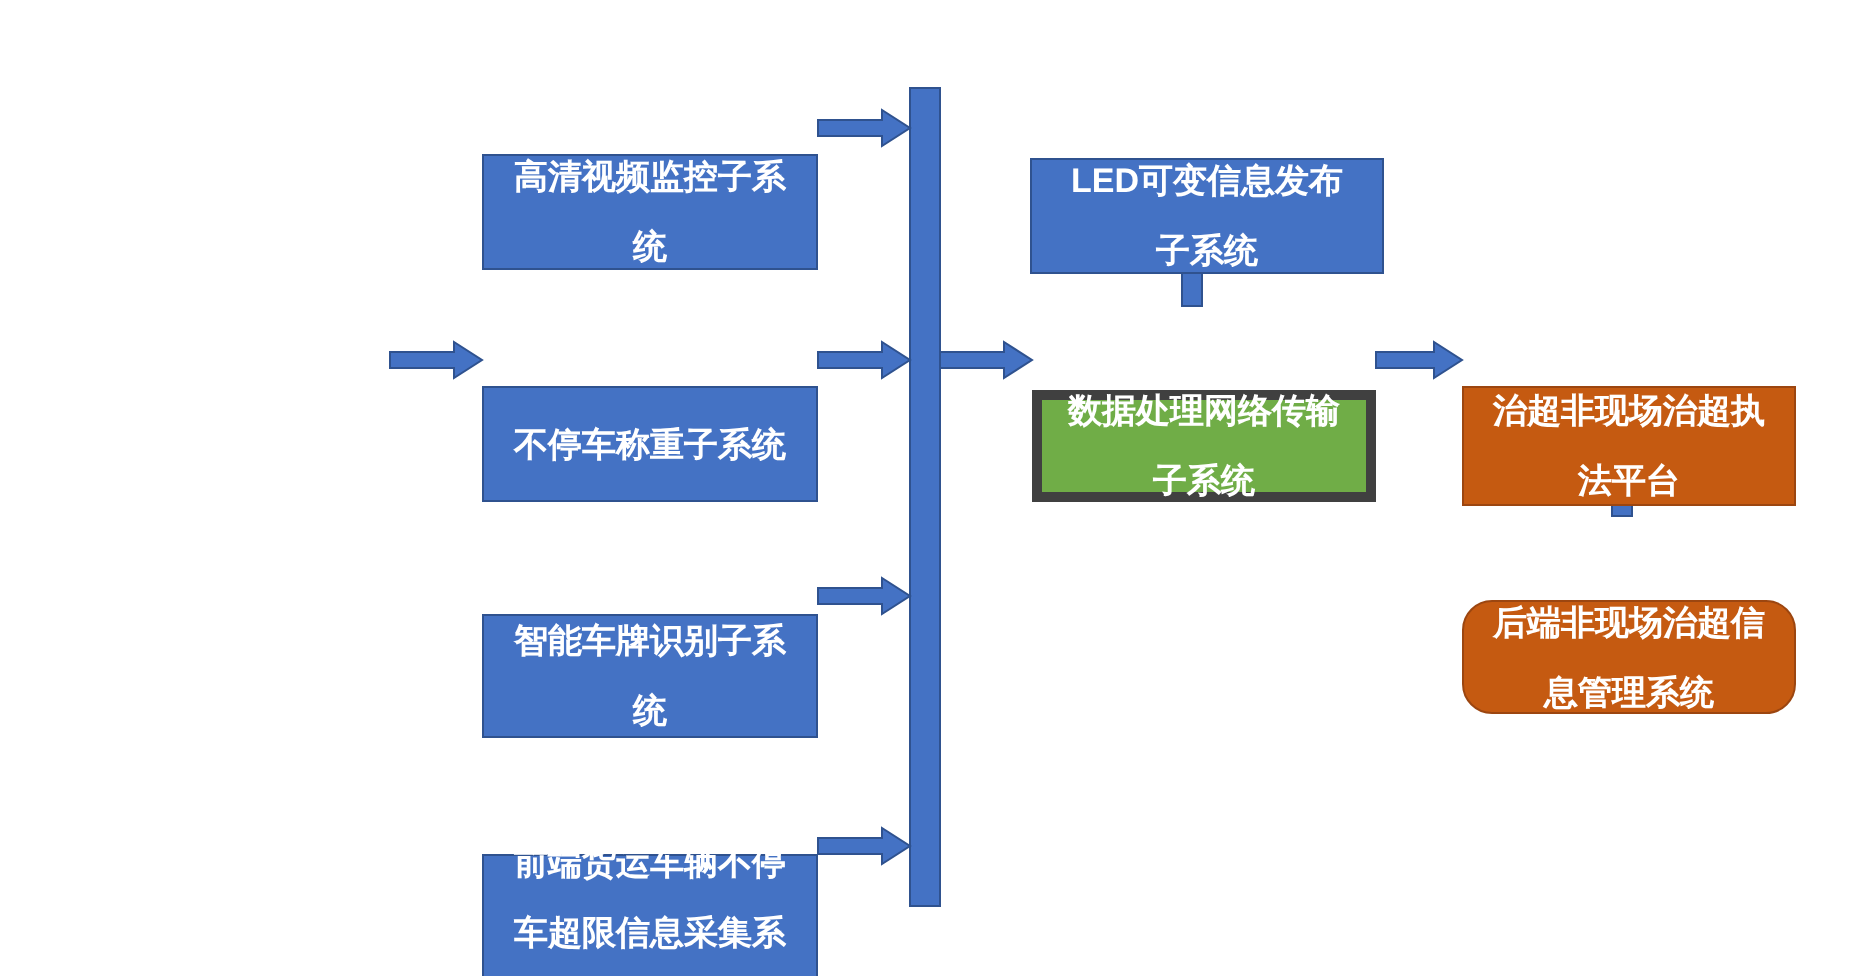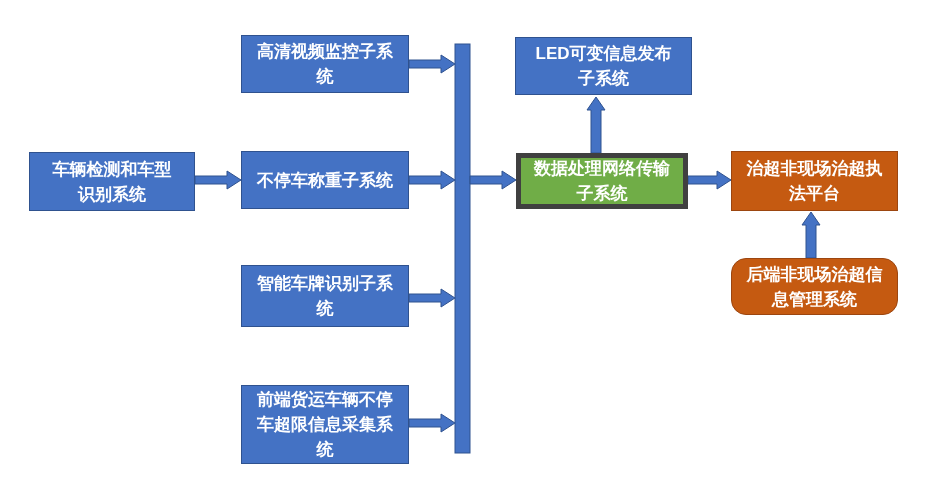--- a/index.html
+++ b/index.html
@@ -17,24 +17,25 @@
   }
   .node {
     position: absolute;
     display: flex;
     align-items: center;
     justify-content: center;
     text-align: center;
     color: #ffffff;
     font-weight: bold;
     font-size: 17px;
-    line-height: 25px;
+    line-height: 35px;
     white-space: pre-line;
     box-sizing: border-box;
     padding: 2px 8px;
+    margin-top: 42px;
   }
   .node-blue   { background: #4472C4; border: 1px solid #2F528F; }
   .node-green  { background: #70AD47; border: 5px solid #404040; }
   .node-orange { background: #C55A11; border: 1px solid #9C4610; }
   .connector-layer {
     position: absolute;
     left: 0; top: 0;
     width: 927px;
     height: 488px;
   }
@@ -53,22 +54,20 @@
     <polygon points="409,176 441,176 441,171 455,180 441,189 441,184 409,184"></polygon>
     <polygon points="409,294 441,294 441,289 455,298 441,307 441,302 409,302"></polygon>
     <polygon points="409,419 441,419 441,414 455,423 441,432 441,427 409,427"></polygon>
     <polygon points="470,176 502,176 502,171 516,180 502,189 502,184 470,184"></polygon>
     <polygon points="688,176 717,176 717,171 731,180 717,189 717,184 688,184"></polygon>
 
     <polygon points="591,153 591,110 587,110 596,97 605,110 601,110 601,153"></polygon>
     <polygon points="806,258 806,225 802,225 811,212 820,225 816,225 816,258"></polygon>
   </svg>
 
-  <div class="node node-blue" style="left:29px; top:152px; width:166px; height:59px;">车辆检测和车型
-识别系统</div>
 
   <div class="node node-blue" style="left:241px; top:35px; width:168px; height:58px;">高清视频监控子系
 统</div>
 
   <div class="node node-blue" style="left:241px; top:151px; width:168px; height:58px;">不停车称重子系统</div>
 
   <div class="node node-blue" style="left:241px; top:265px; width:168px; height:62px;">智能车牌识别子系
 统</div>
 
   <div class="node node-blue" style="left:241px; top:385px; width:168px; height:79px;">前端货运车辆不停

